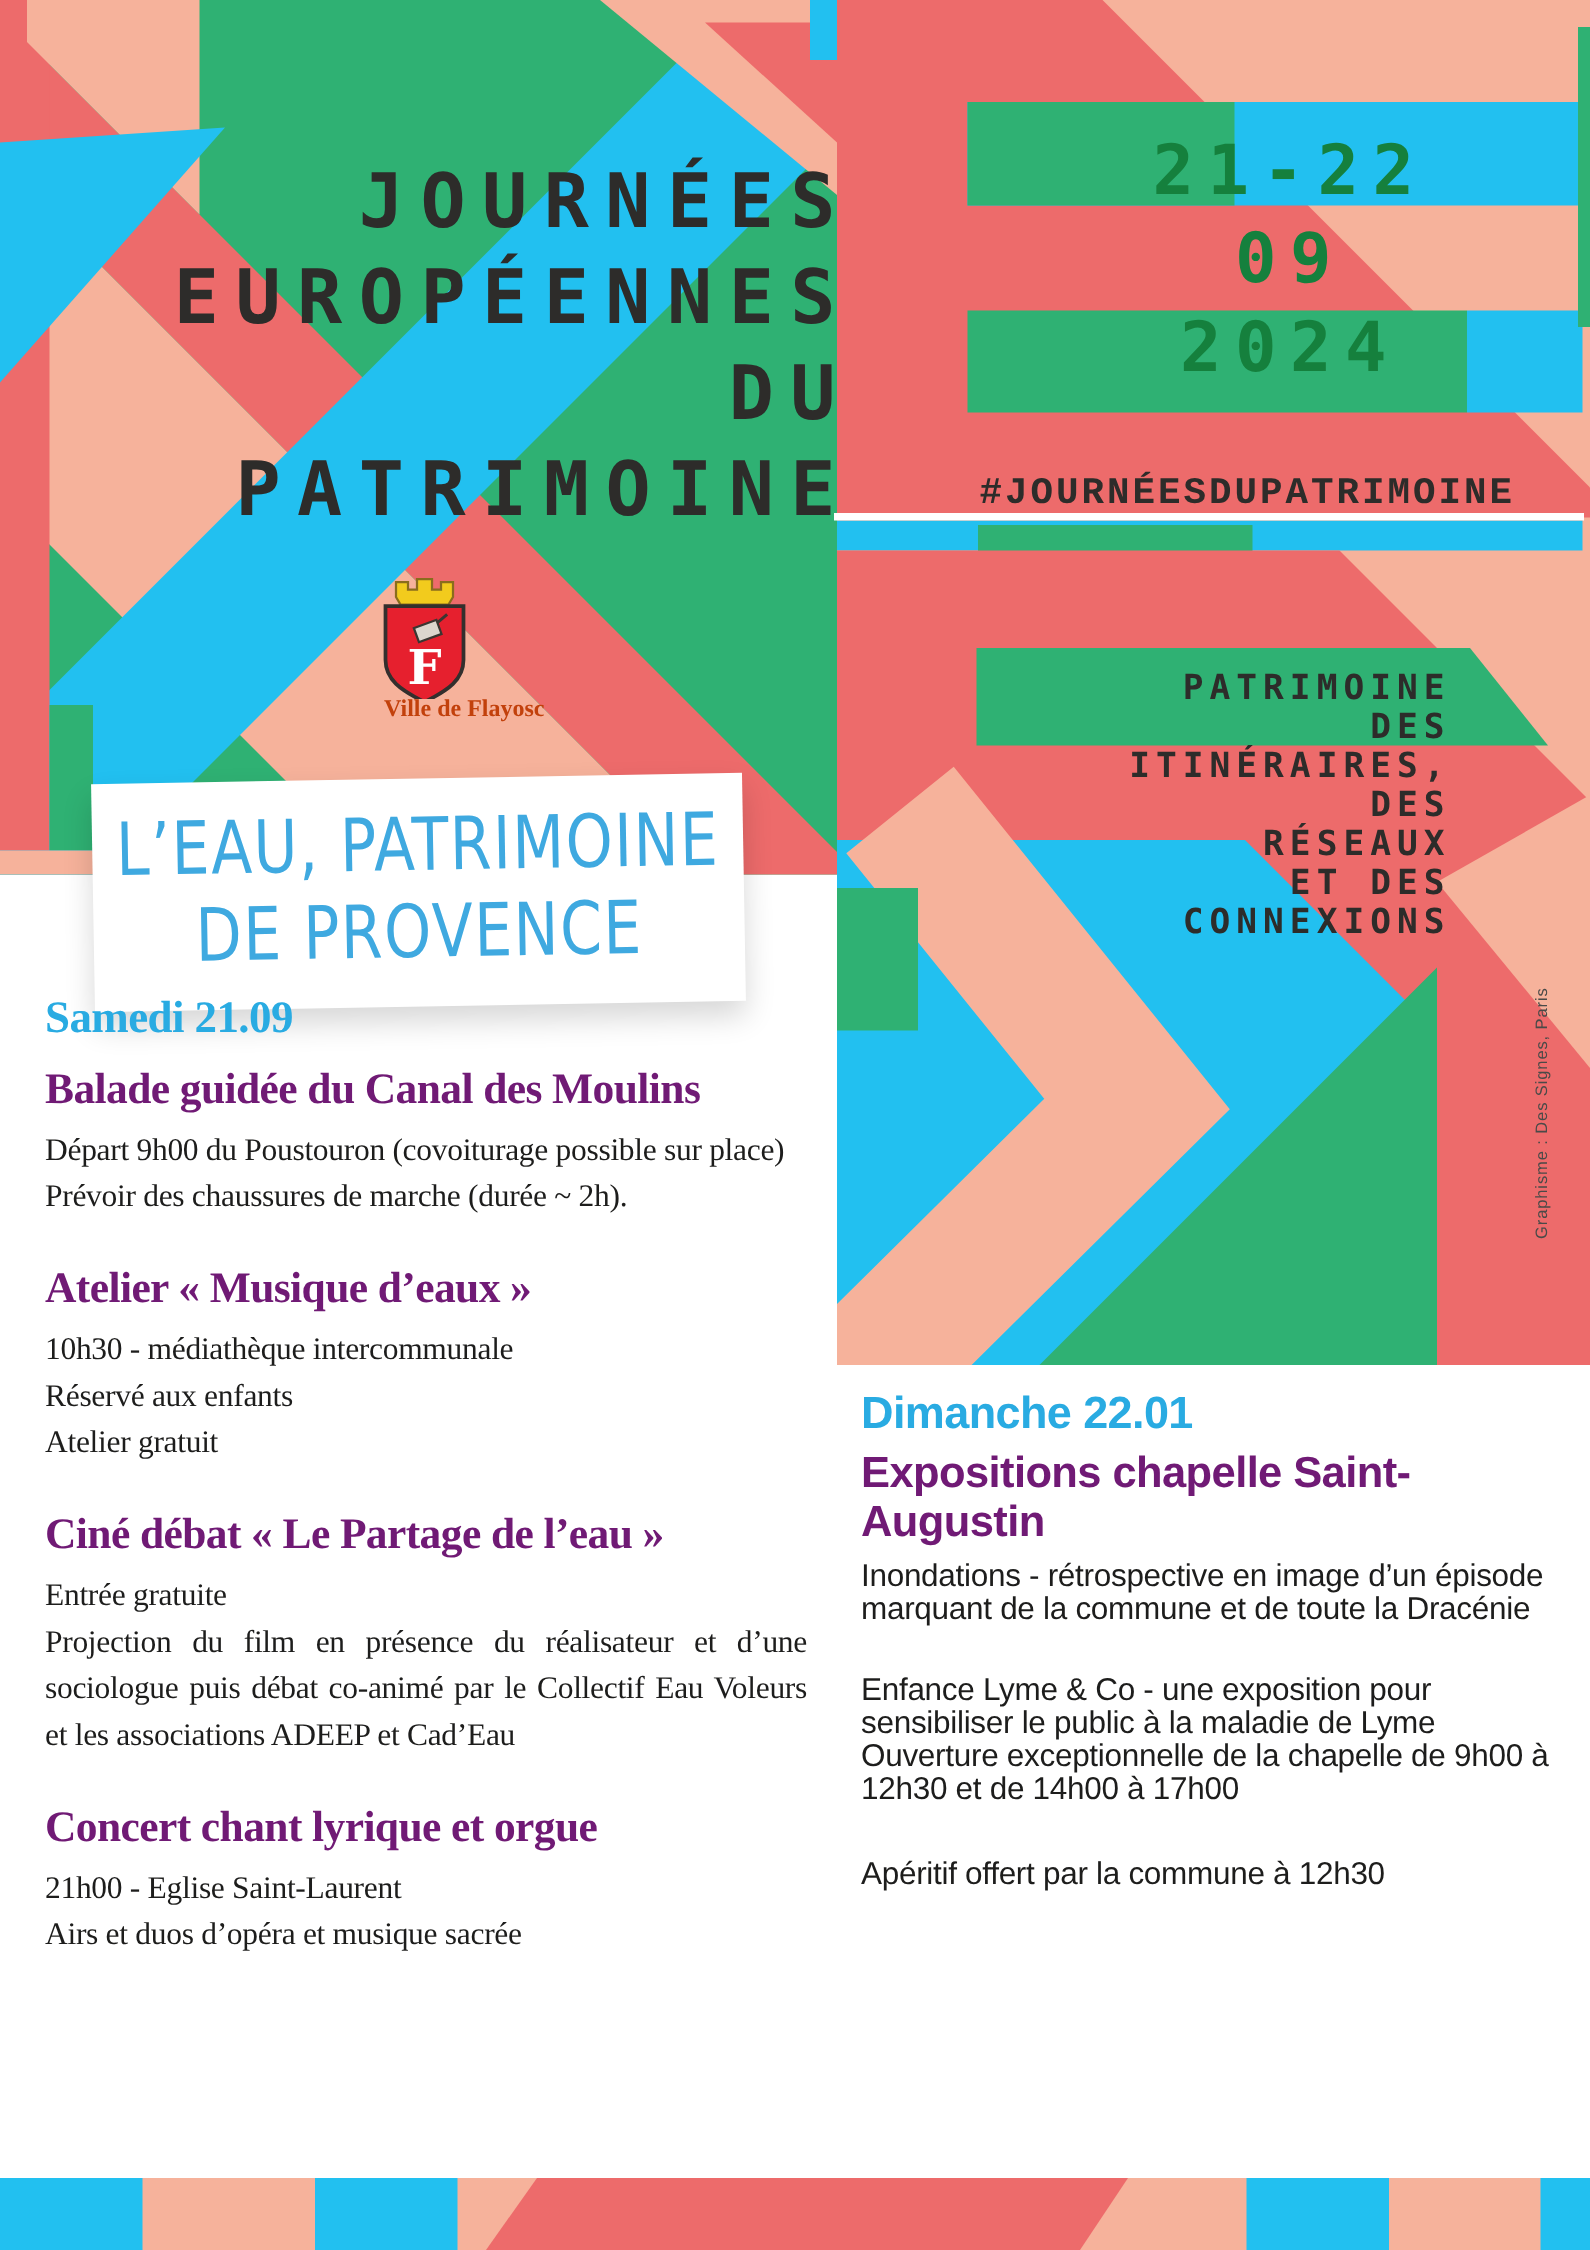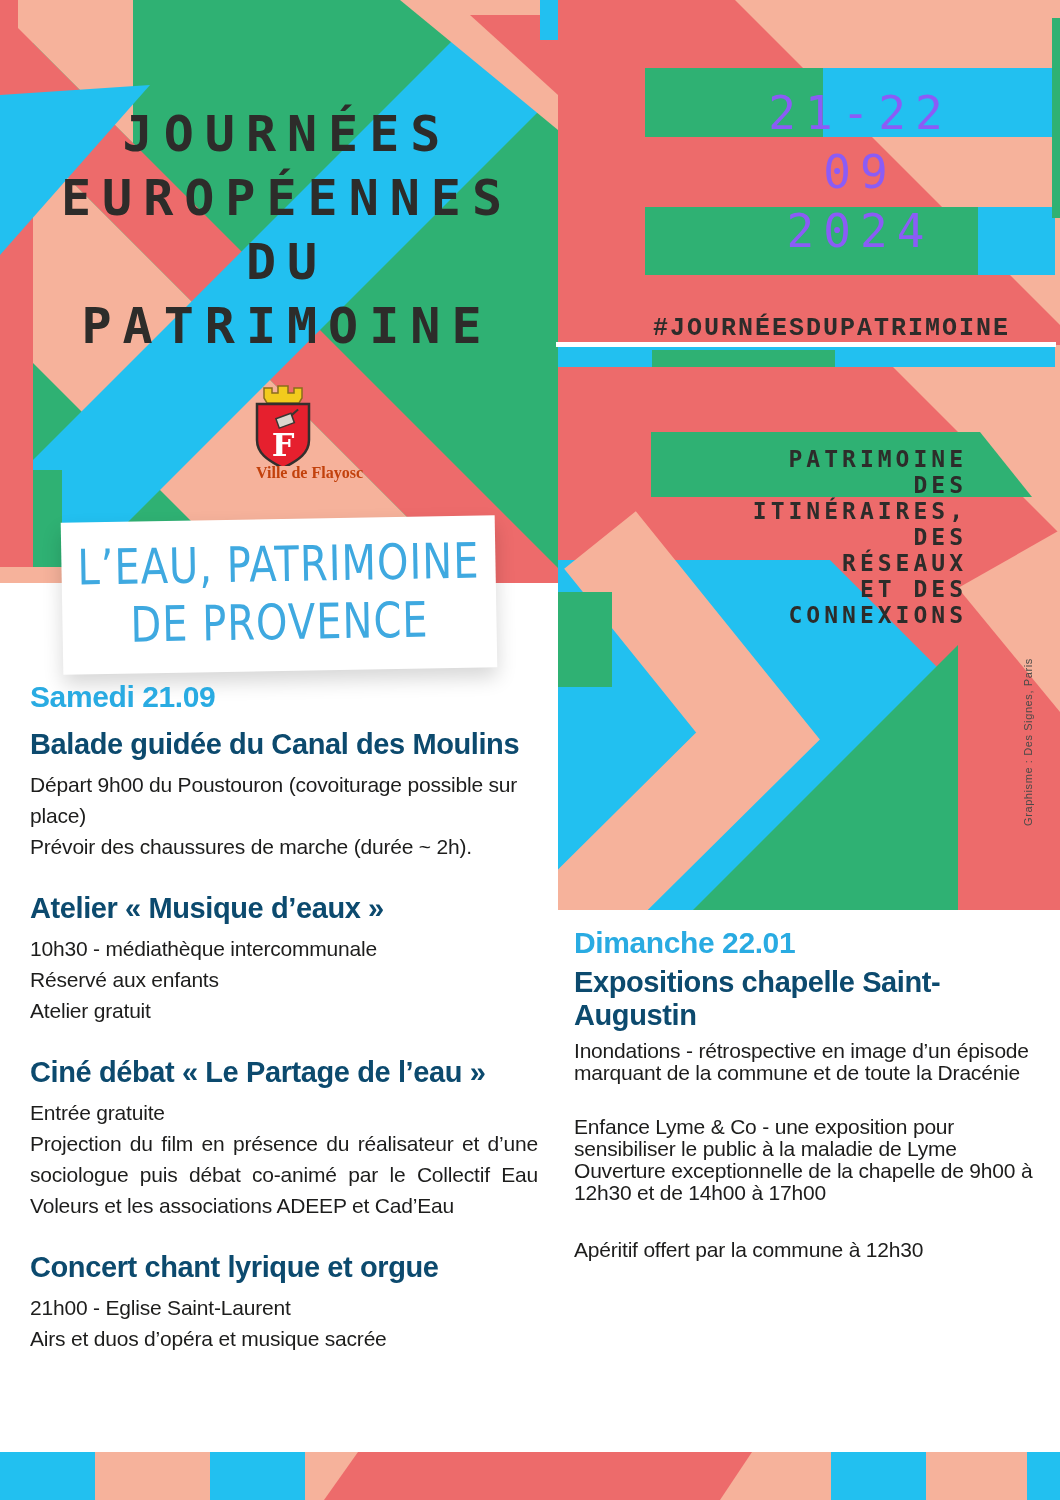--- a/index.html
+++ b/index.html
@@ -1,26 +1,26 @@
 <!DOCTYPE html>
 <html><head>
 <meta charset="utf-8">
 <style>
   html,body{margin:0;padding:0;background:#e9e9e9;}
   .poster{position:relative;width:1060px;height:1500px;background:#ffffff;overflow:hidden;
           font-family:"Liberation Sans",sans-serif;margin:0 auto;}
   .bg{position:absolute;left:0;top:0;width:1060px;height:1500px;}
 
   
-  .main-title{position:absolute;left:6px;top:102px;width:562px;text-align:center;
+  .main-title{position:absolute;left:6px;top:102px;width:562px;text-align:right;
     font-family:"DejaVu Sans Mono",monospace;font-weight:700;font-size:50px;line-height:64px;
     letter-spacing:11px;color:#2d2c2a;}
   .date-block{position:absolute;left:660px;top:84px;width:400px;text-align:center;
-    font-family:"DejaVu Sans Mono",monospace;font-weight:400;font-size:46px;line-height:59px;
-    letter-spacing:9px;color:#8b5cf6;}
+    font-family:"DejaVu Sans Mono",monospace;font-weight:700;font-size:46px;line-height:59px;
+    letter-spacing:9px;color:#15803d;}
   .hashtag{position:absolute;left:450px;top:314px;width:560px;text-align:right;
     font-family:Liberation Mono, monospace;font-weight:700;font-size:25px;letter-spacing:2px;
     color:#2d2c2a;}
   .theme{position:absolute;left:560px;top:446px;width:407px;text-align:right;
     font-family:"DejaVu Sans Mono",monospace;font-weight:700;font-size:23px;line-height:26px;
     letter-spacing:4px;color:#2d2c2a;}
 
   
   .crest-svg{position:absolute;left:233px;top:382px;}
   .crest-caption{position:absolute;left:203px;top:464px;width:160px;text-align:right;
@@ -28,25 +28,25 @@
 
   
   .banner{position:absolute;left:62px;top:519px;width:434px;height:152px;background:#ffffff;
     box-shadow:0 10px 20px rgba(0,0,0,0.16);transform:rotate(-1deg);text-align:center;
     padding-top:16px;box-sizing:border-box;}
   .banner .line{font-family:"DejaVu Sans",sans-serif;font-size:40px;line-height:58px;
     letter-spacing:1px;color:#3fa9e0;transform:scaleY(1.22);transform-origin:center;}
 
   
   .col{position:absolute;color:#1d1d1c;}
-  .col-left{left:30px;top:680px;width:508px;}
+  .col-left{left:30px;top:662px;width:508px;font-family:Liberation Serif, serif;}
   .col-right{left:574px;top:926px;width:476px;}
   .day-title{font-size:30px;font-weight:700;color:#29abe2;letter-spacing:-0.4px;margin:0 0 14px 0;}
   .evt{margin:0 0 30px 0;}
-  .evt-title{font-size:29px;font-weight:700;color:#0c4a6e;letter-spacing:-0.4px;margin:0 0 8px 0;}
+  .evt-title{font-size:29px;font-weight:700;color:#701a75;letter-spacing:-0.4px;margin:0 0 8px 0;}
   .detail{font-size:21px;line-height:31px;letter-spacing:-0.2px;margin:0;}
   .detail.justify{text-align:justify;}
   .para{font-size:21px;line-height:22px;letter-spacing:-0.2px;margin:0 0 0 0;}
   .para.gap{margin-bottom:32px;}
   .para.gap-lg{margin-bottom:35px;}
 
   
   .credit{position:absolute;left:1022px;top:656px;height:170px;writing-mode:vertical-rl;
     transform:rotate(180deg);font-size:11px;letter-spacing:0.6px;color:#4a4a48;}
 </style>

